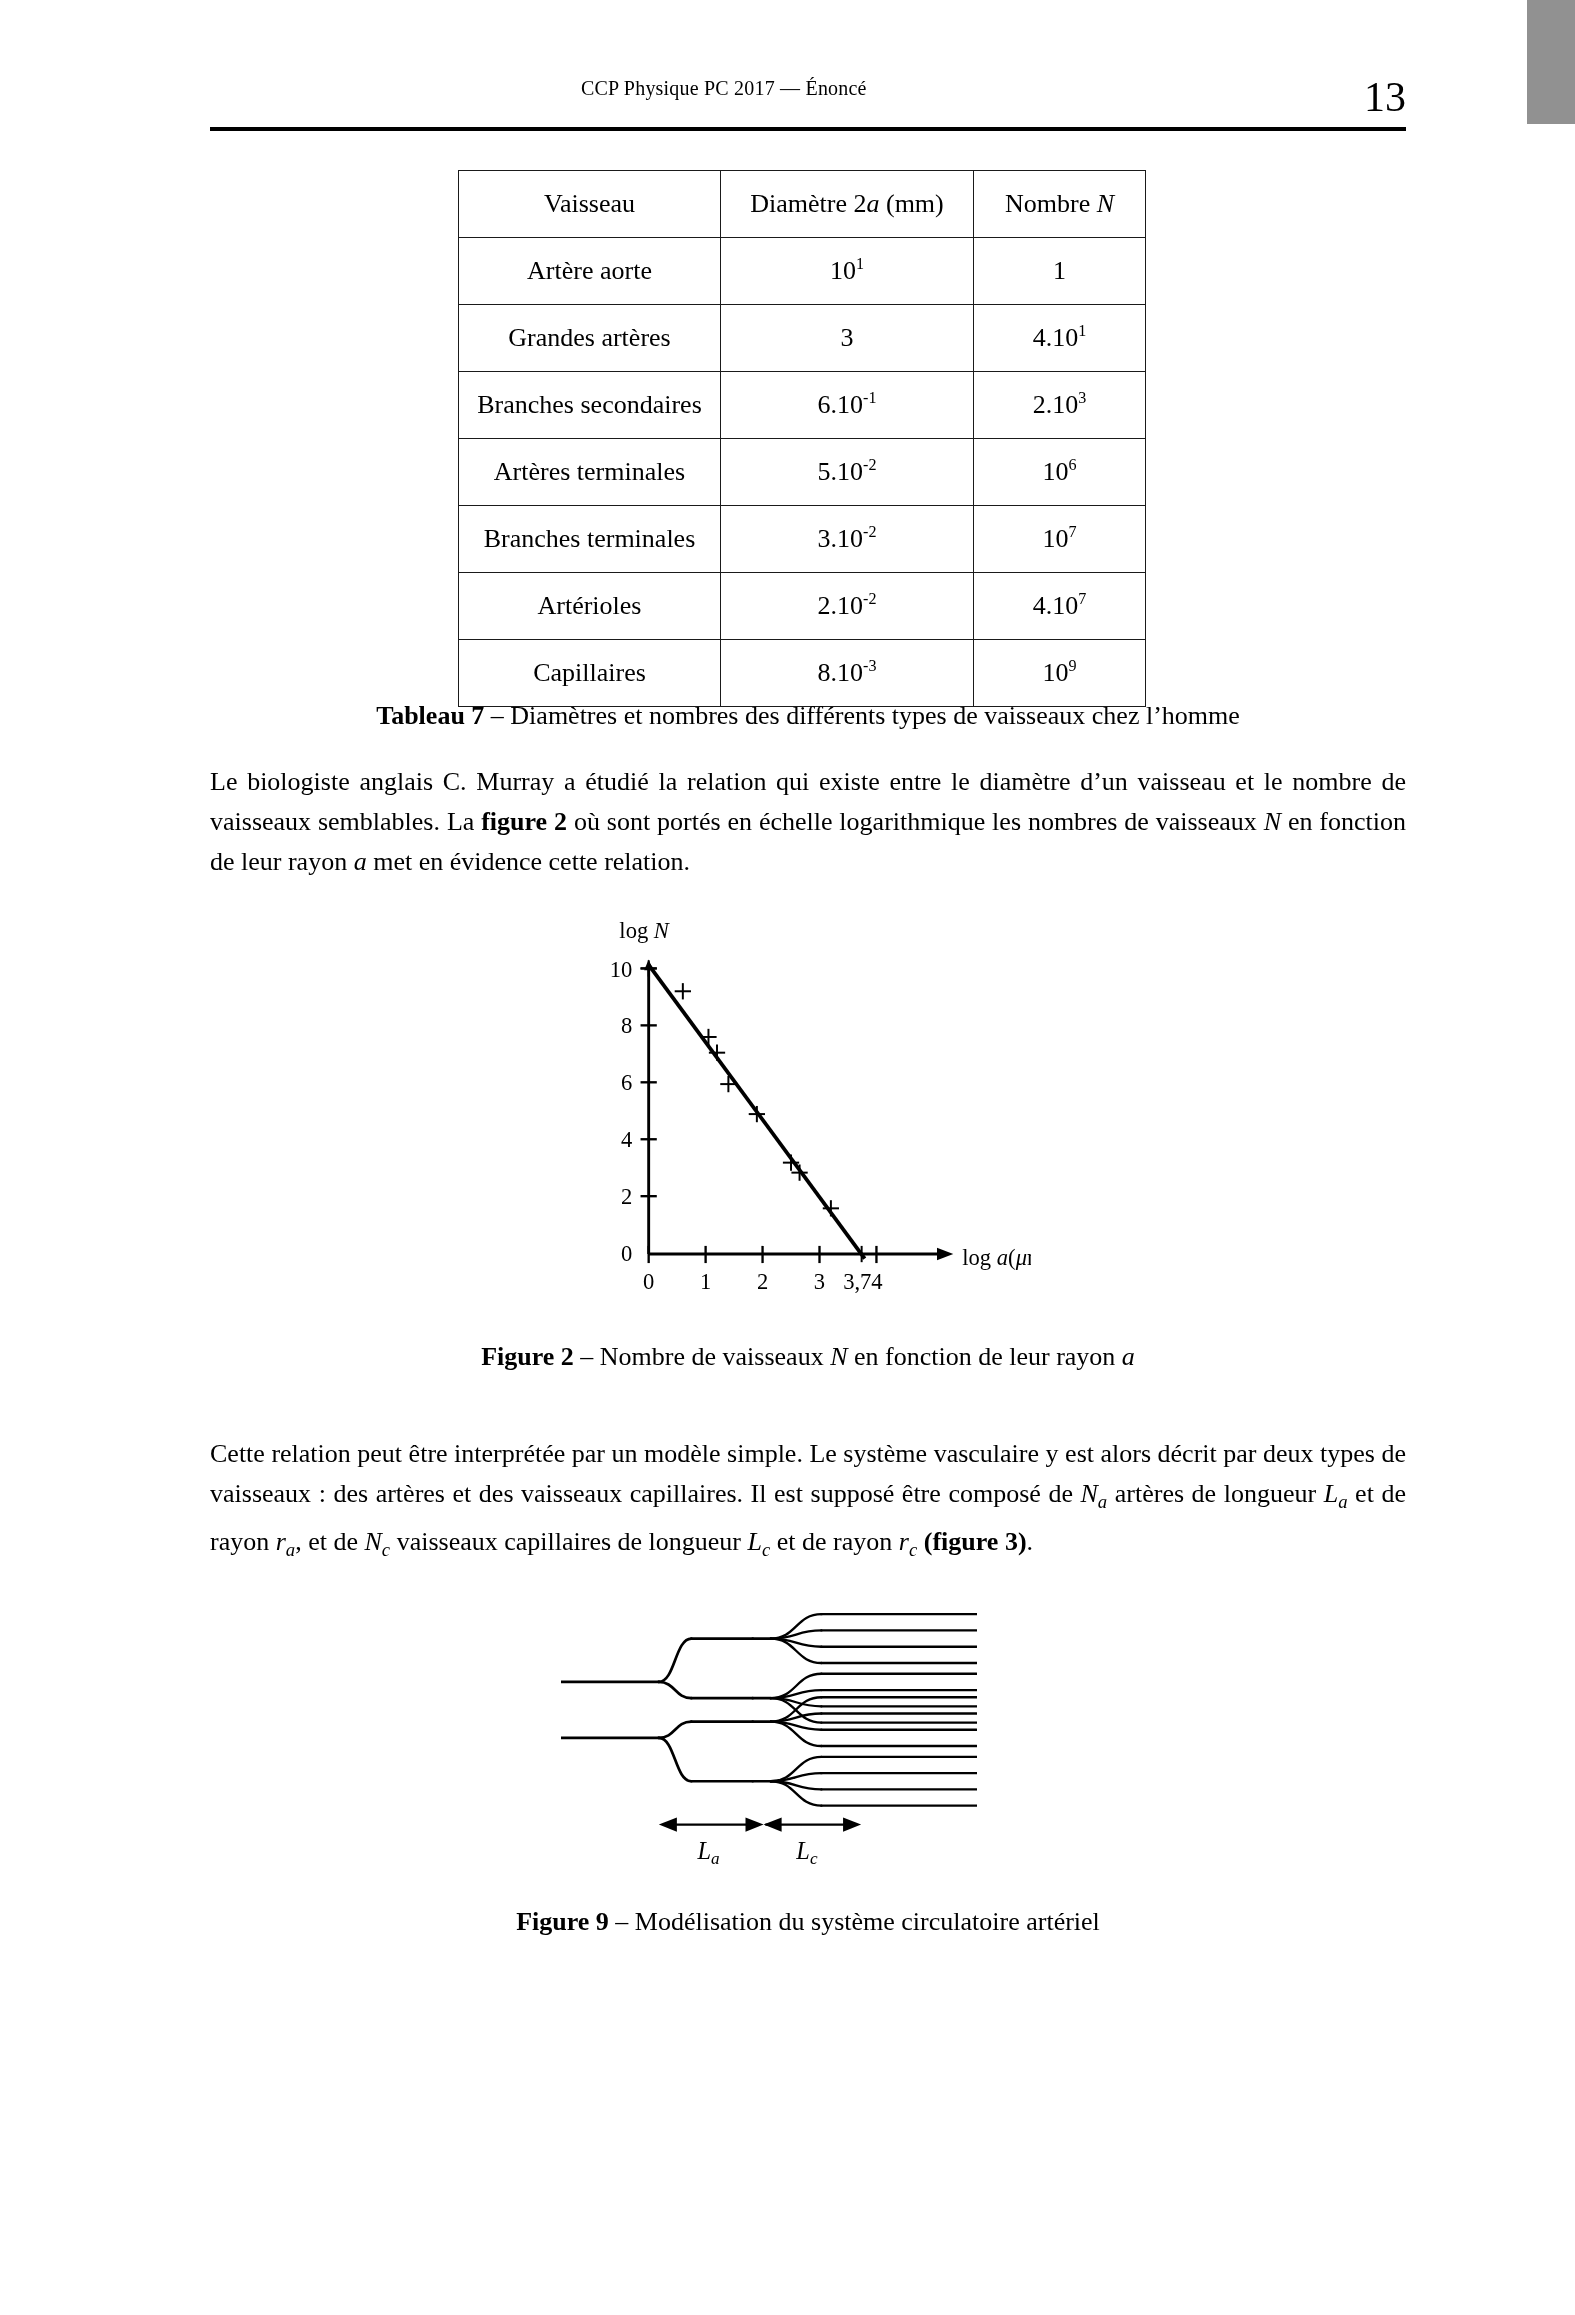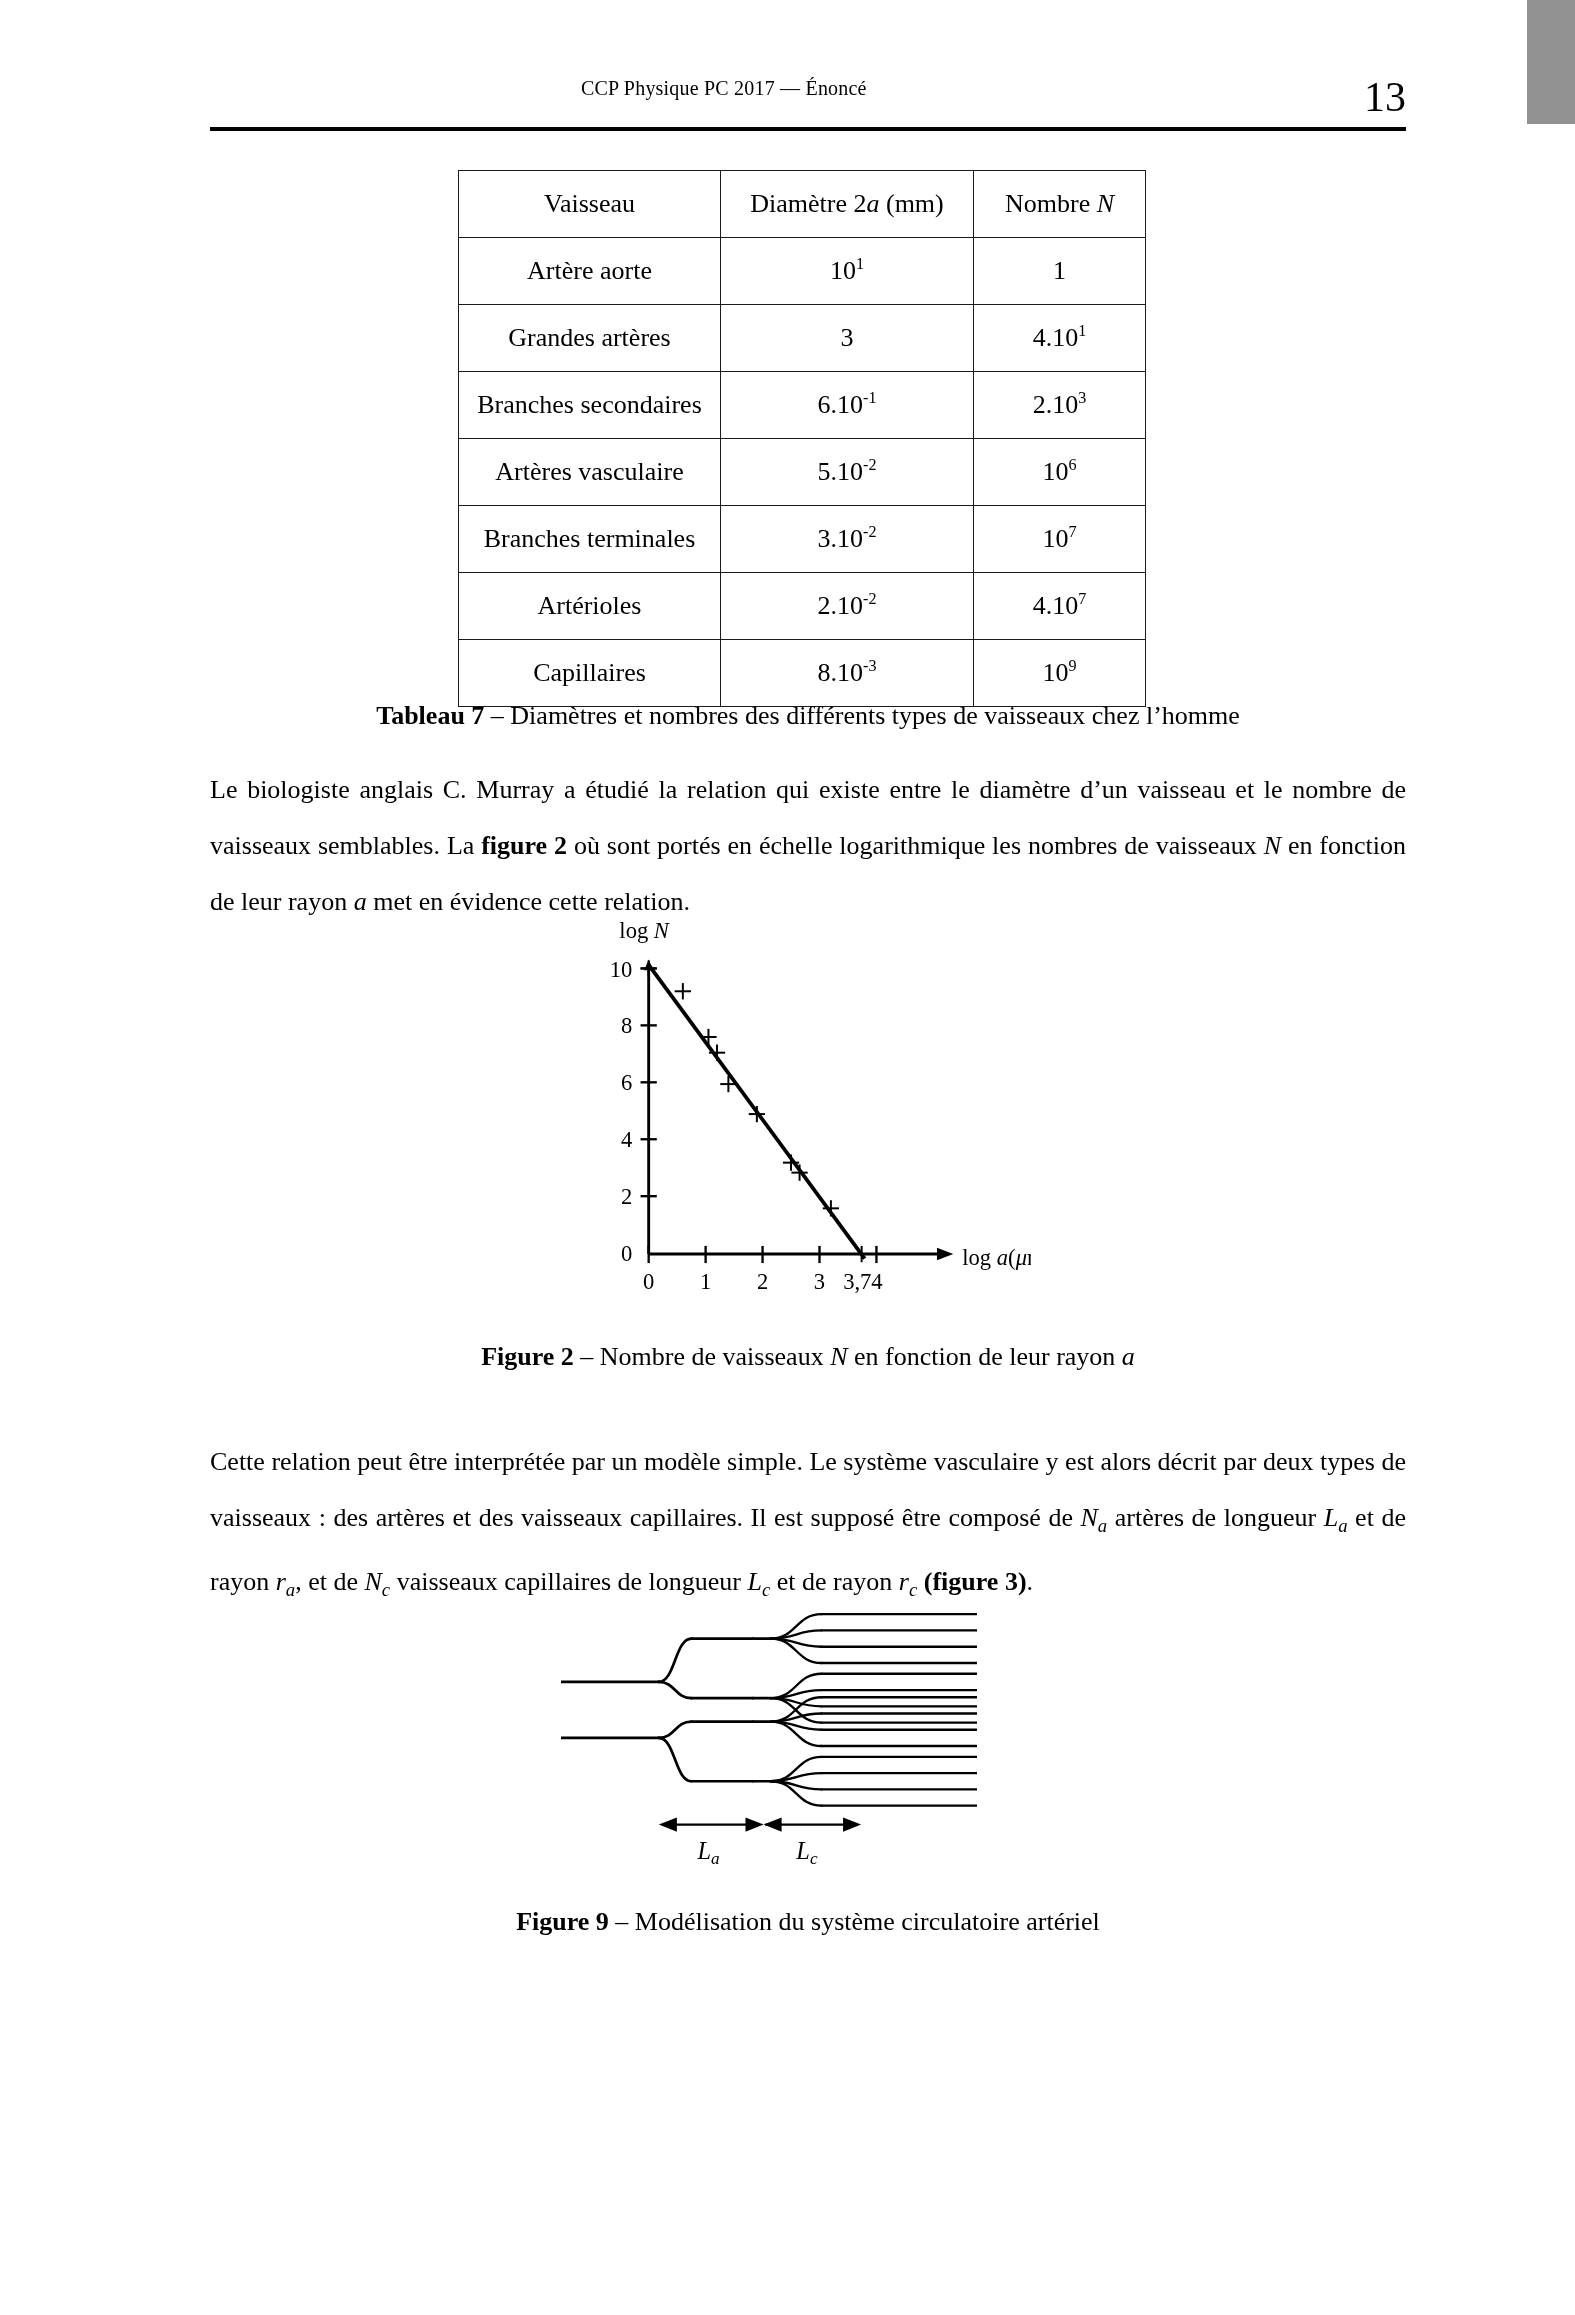--- a/index.html
+++ b/index.html
@@ -119,21 +119,21 @@
     top: 1907px;
     width: 1196px;
   }
 
   
   .para {
     position: absolute;
     left: 210px;
     width: 1196px;
     font-size: 26px;
-    line-height: 56px;
+    line-height: 40px;
     text-align: justify;
   }
   #para1 { top: 762px; }
   #para2 { top: 1434px; }
 
   
   #figure2 {
     position: absolute;
     left: 561px;
     top: 905px;
@@ -189,21 +189,21 @@
             <td>Grandes artères</td>
             <td>3</td>
             <td>4.10<sup>1</sup></td>
           </tr>
           <tr>
             <td>Branches secondaires</td>
             <td>6.10<sup>-1</sup></td>
             <td>2.10<sup>3</sup></td>
           </tr>
           <tr>
-            <td>Artères vasculaire</td>
+            <td>Artères terminales</td>
             <td>5.10<sup>-2</sup></td>
             <td>10<sup>6</sup></td>
           </tr>
           <tr>
             <td>Branches terminales</td>
             <td>3.10<sup>-2</sup></td>
             <td>10<sup>7</sup></td>
           </tr>
           <tr>
             <td>Artérioles</td>

